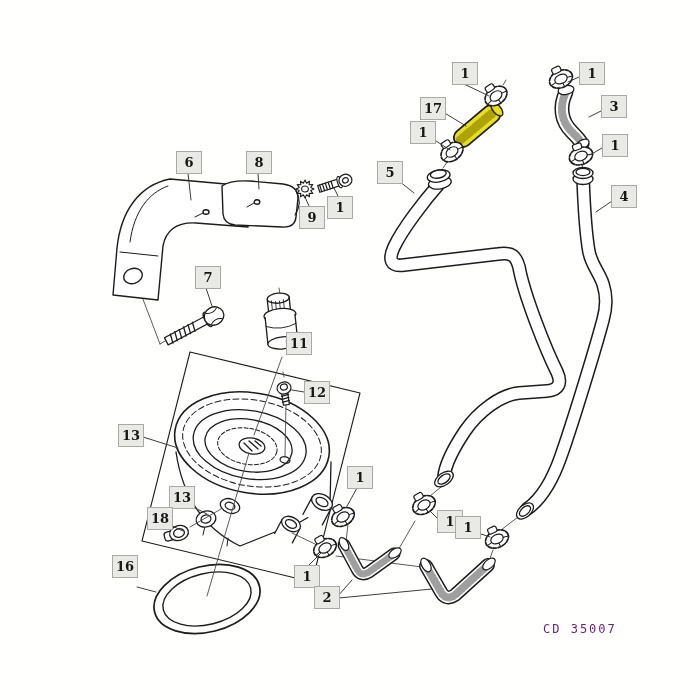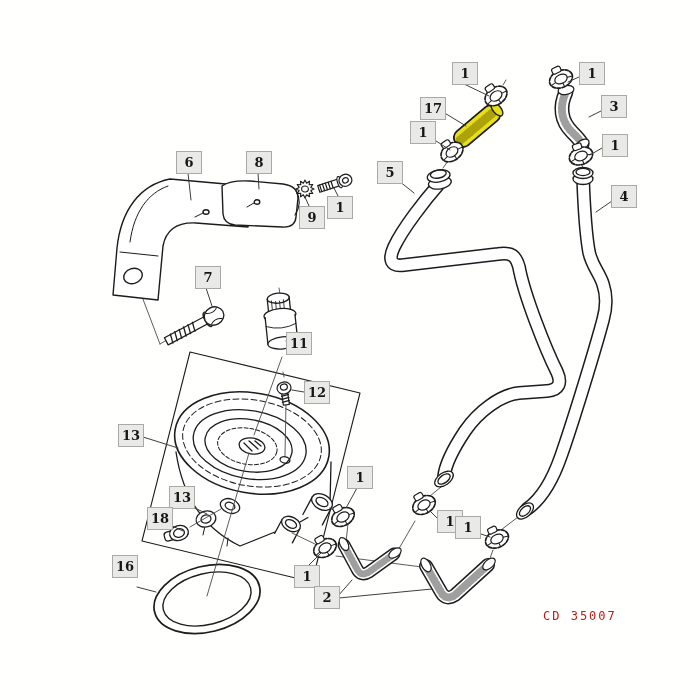--- a/index.html
+++ b/index.html
@@ -2,22 +2,22 @@
 <html><head>
 <meta charset="utf-8">
 <style>
   html,body{margin:0;padding:0;background:#ffffff;}
   #stage{position:relative;width:700px;height:700px;background:#fffffe;overflow:hidden;
          font-family:"Liberation Sans",sans-serif;}
   #art{position:absolute;left:0;top:0;}
   .plabel{position:absolute;width:24px;height:21px;background:#e9e9e6;border:1px solid #a9a9a5;
           display:flex;align-items:center;justify-content:center;
           font:bold 13px "DejaVu Serif",serif;color:#161616;z-index:5;}
-  .dcode{position:absolute;left:543px;top:609px;font:12px "DejaVu Sans Mono",monospace;
-         letter-spacing:2px;color:#b91c1c;z-index:5;}
+  .dcode{position:absolute;left:543px;top:622px;font:12px "DejaVu Sans Mono",monospace;
+         letter-spacing:2px;color:#701a75;z-index:5;}
 </style>
 </head>
 <body>
 
 <div id="stage">
 
 <svg id="art" width="700" height="700" viewBox="0 0 700 700">
   <g stroke="#1c1c1c" fill="none" stroke-linecap="round" stroke-linejoin="round">
 
     <g>

